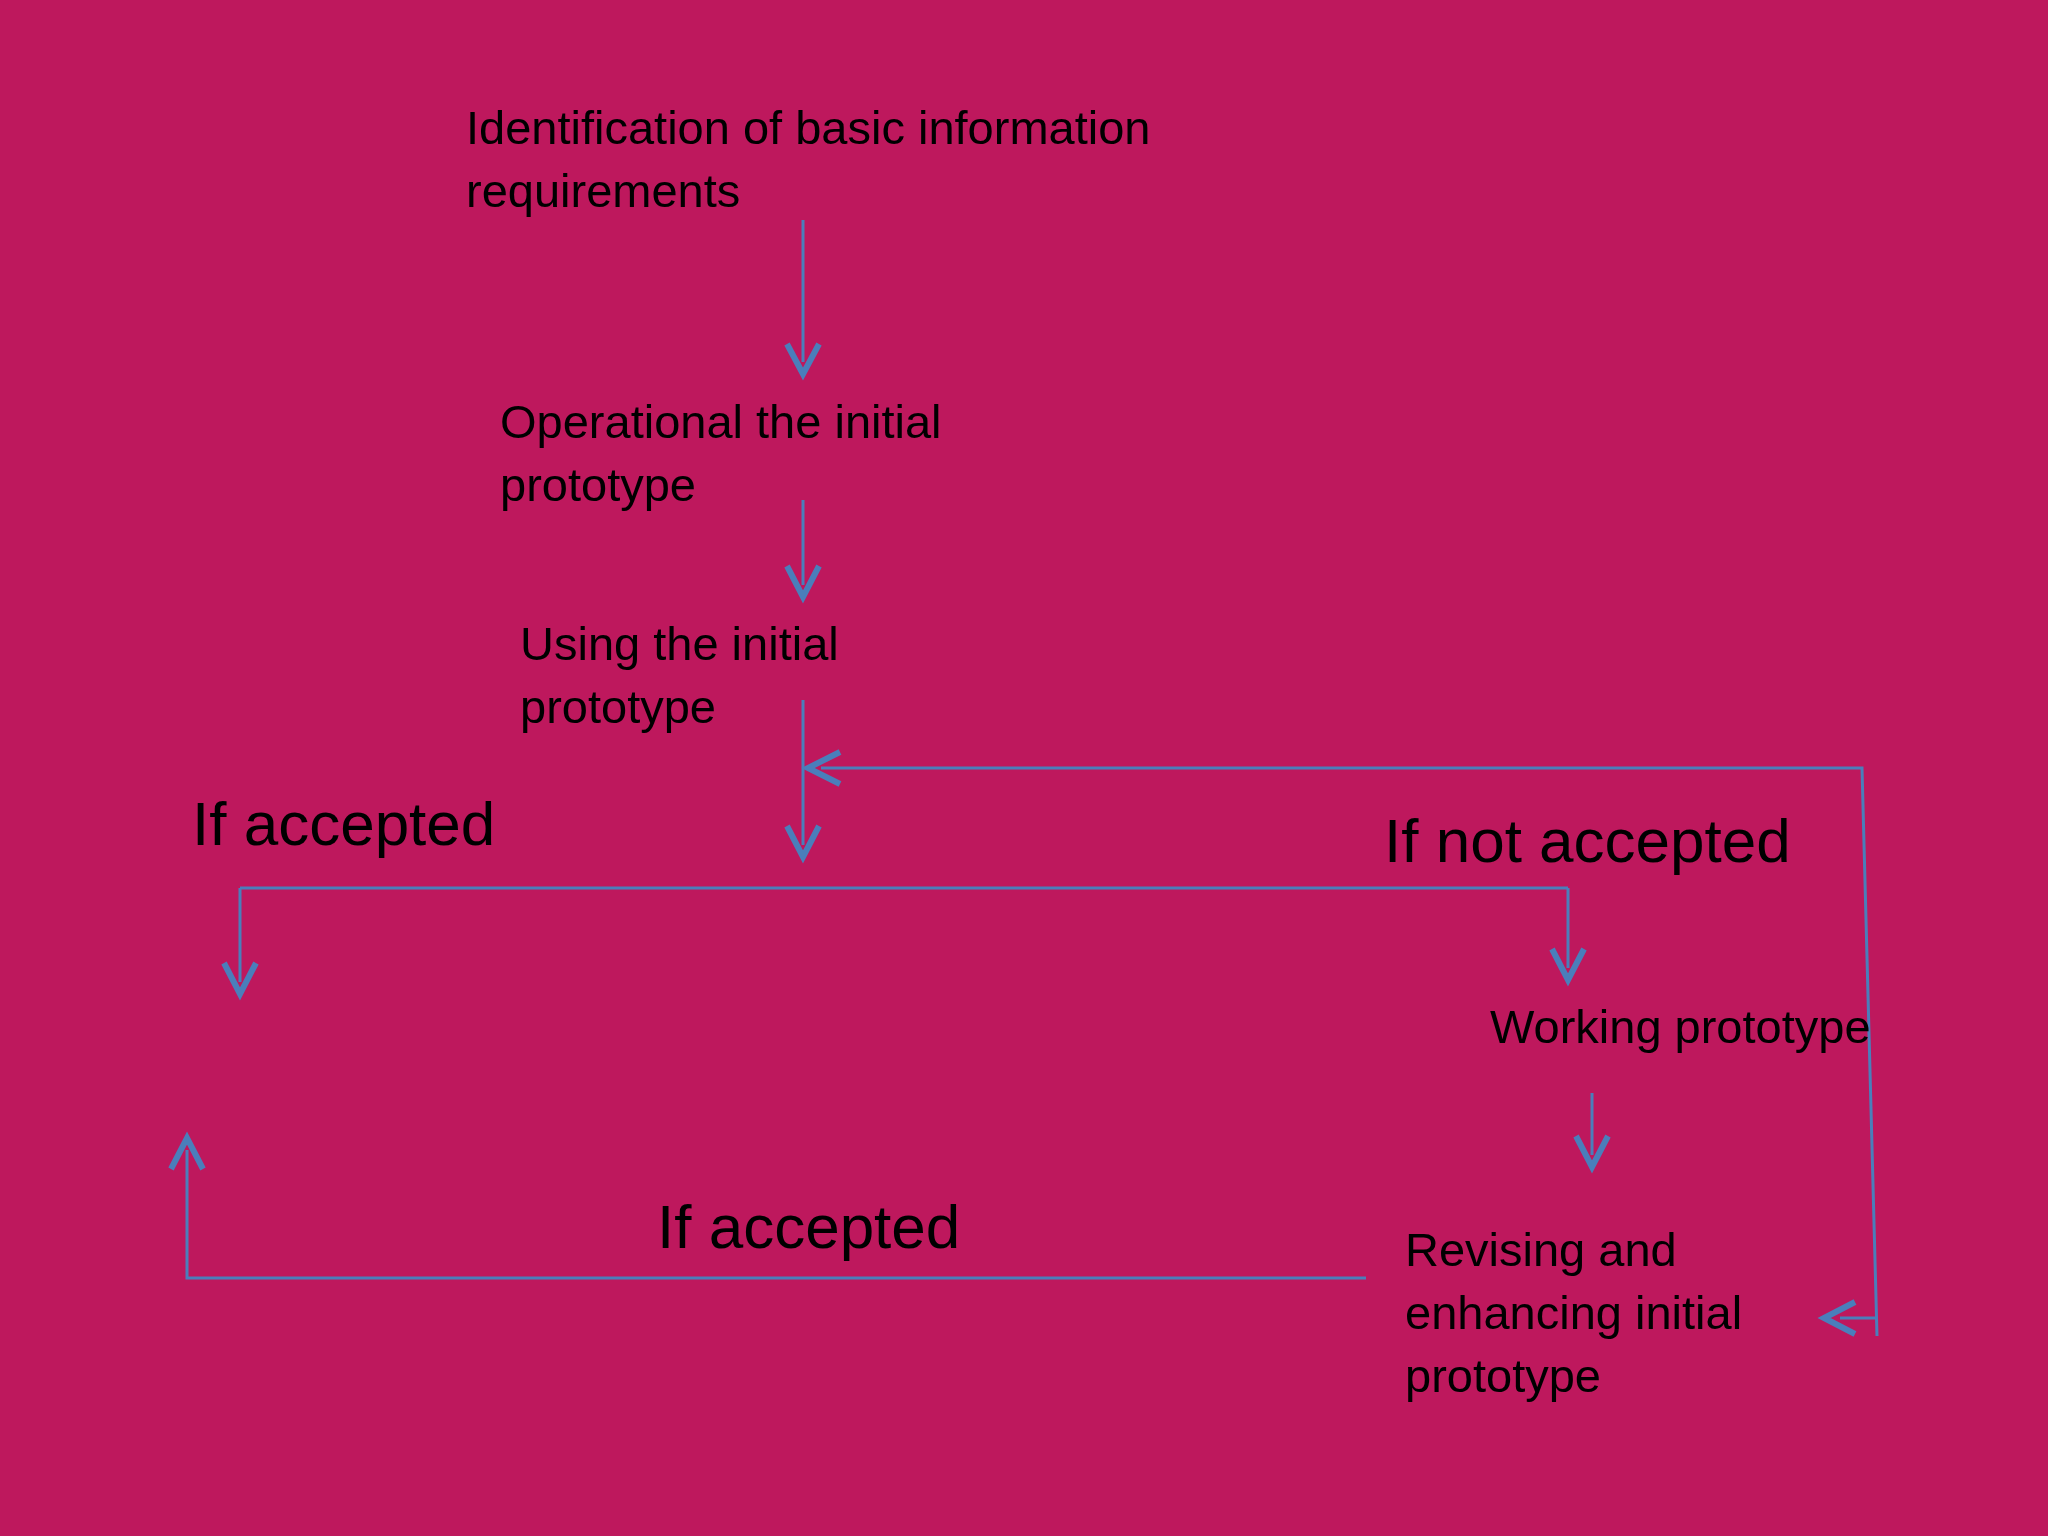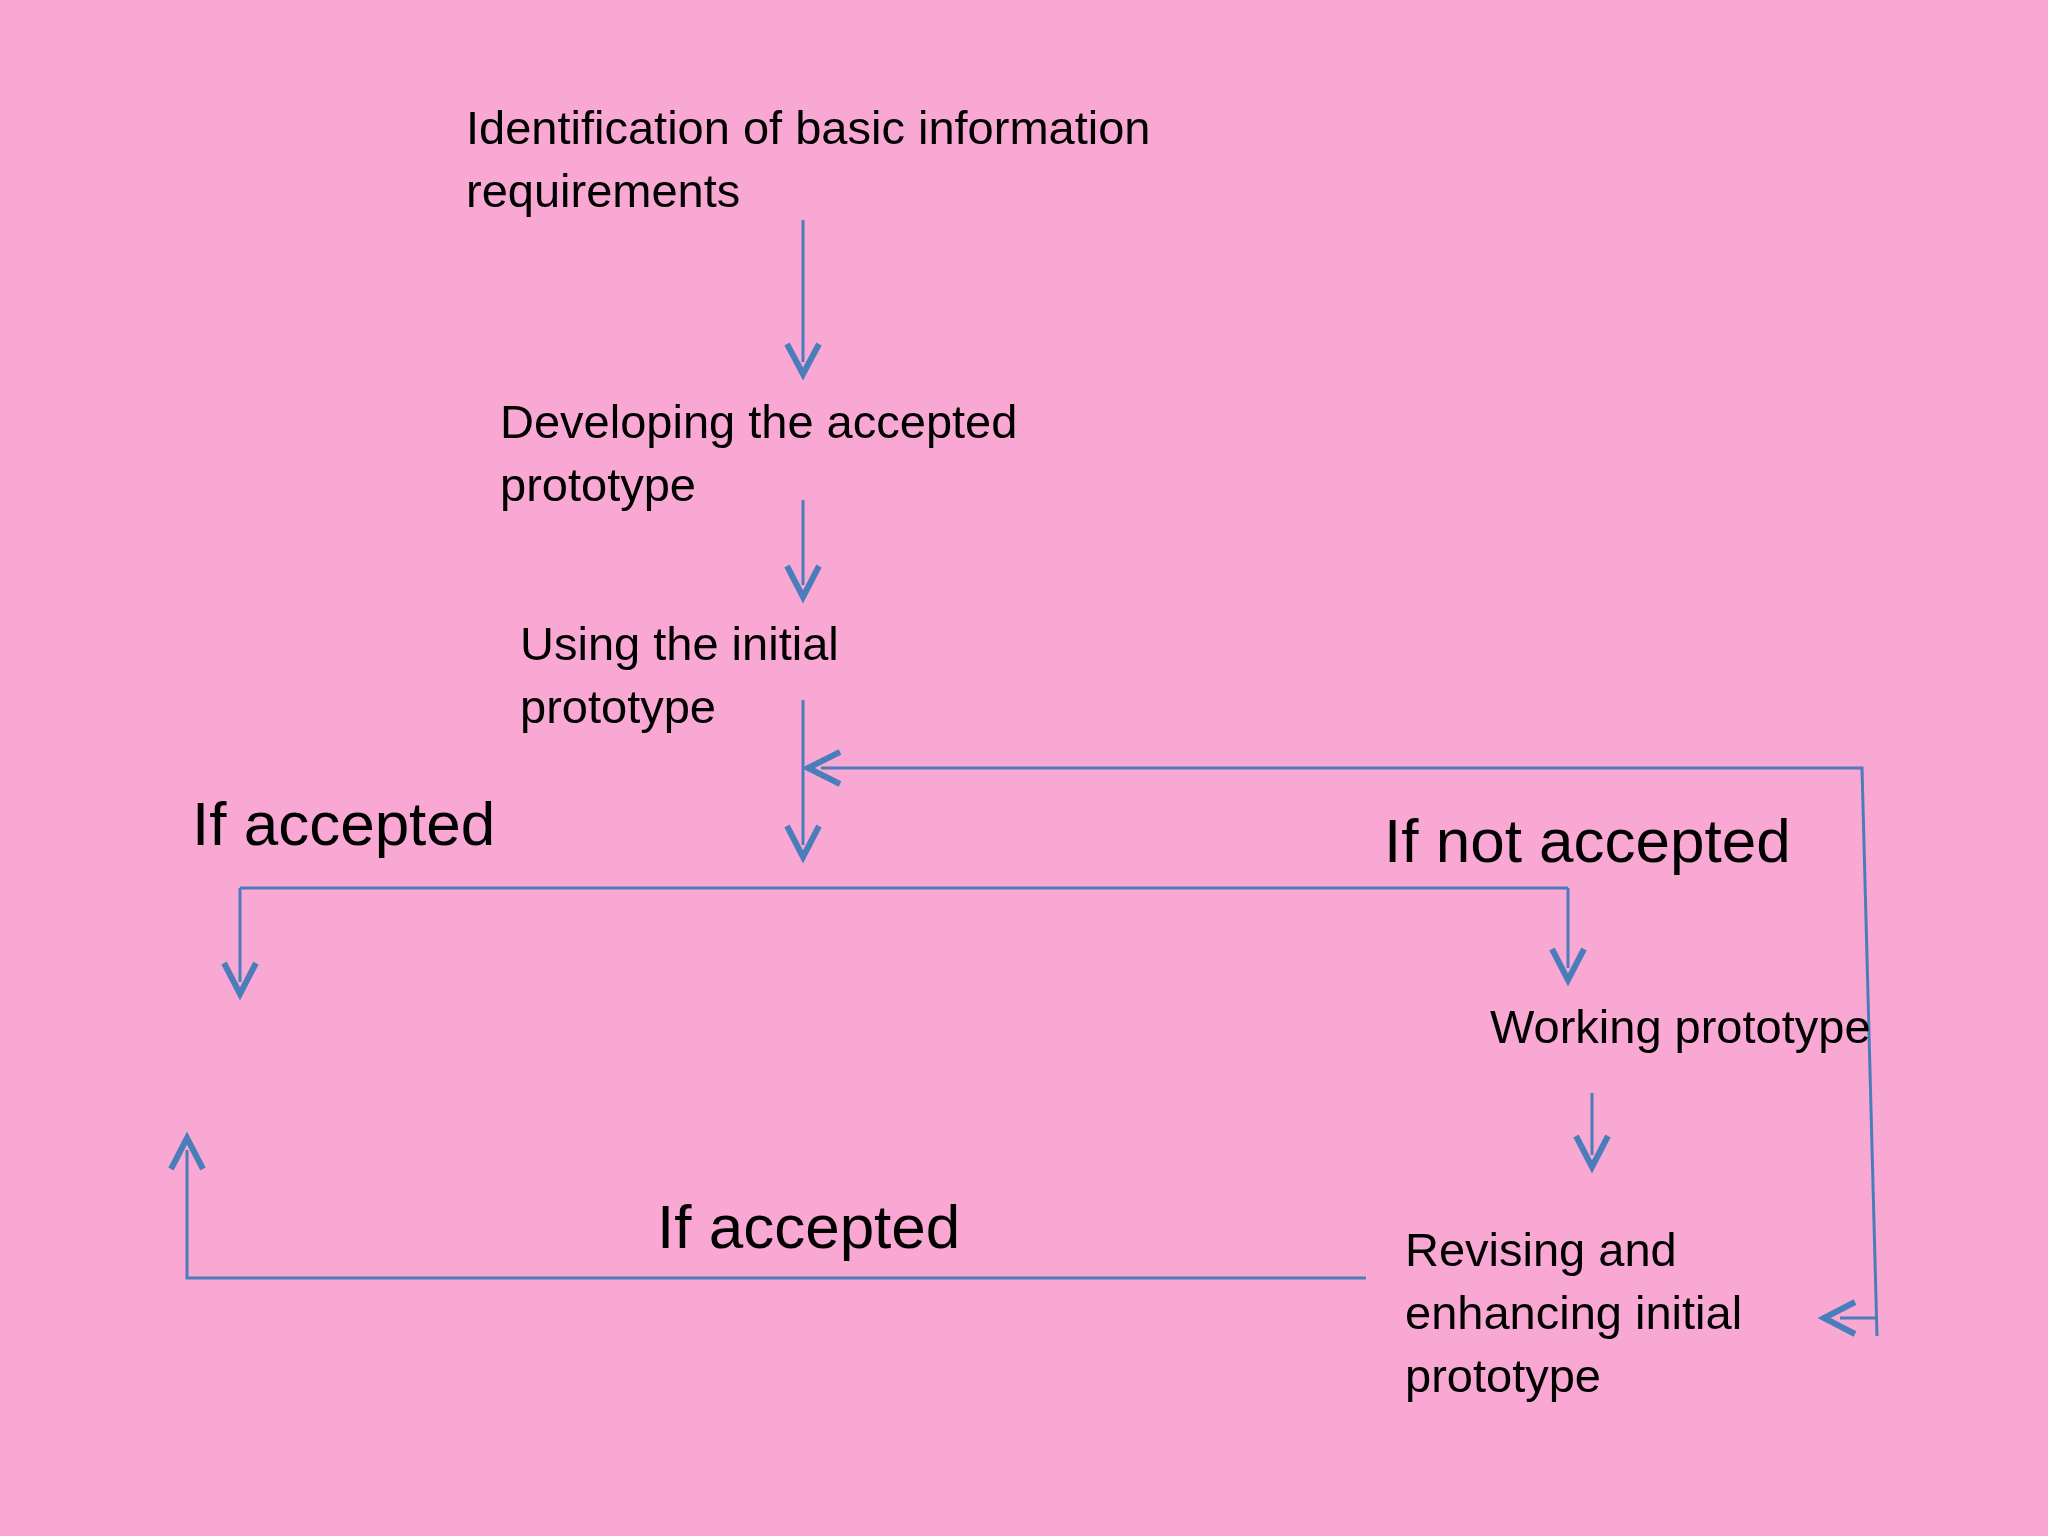--- a/index.html
+++ b/index.html
@@ -7,21 +7,21 @@
     padding: 0;
     background: #ffffff;
   }
   body {
     font-family: "Liberation Sans", sans-serif;
   }
   #canvas {
     position: relative;
     width: 2048px;
     height: 1536px;
-    background: #f9a8d4;
+    background: #be185d;
     overflow: hidden;
   }
   .node {
     position: absolute;
     color: #000000;
     font-family: "Liberation Sans", sans-serif;
     font-size: 47px;
     line-height: 63px;
     white-space: pre-line;
     letter-spacing: 0px;
@@ -101,21 +101,21 @@
     </g>
 
     <g>
       <polyline points="1366,1278 187,1278 187,1150" fill="none" stroke="#4a7ebb" stroke-width="3"></polyline>
       <polyline points="171,1169 187,1138 203,1169" fill="none" stroke="#4a7ebb" stroke-width="6" stroke-linecap="butt" stroke-linejoin="miter"></polyline>
     </g>
   </svg>
 
   <div class="node n-identification">Identification of basic information requirements</div>
 
-  <div class="node n-developing">Developing the accepted prototype</div>
+  <div class="node n-developing">Operational the initial prototype</div>
 
   <div class="node n-using">Using the initial prototype</div>
 
 
   <div class="node n-working">Working prototype</div>
 
   <div class="node n-revising">Revising and enhancing initial prototype</div>
 
   <div class="label l-if-accepted-top">If accepted</div>
 

